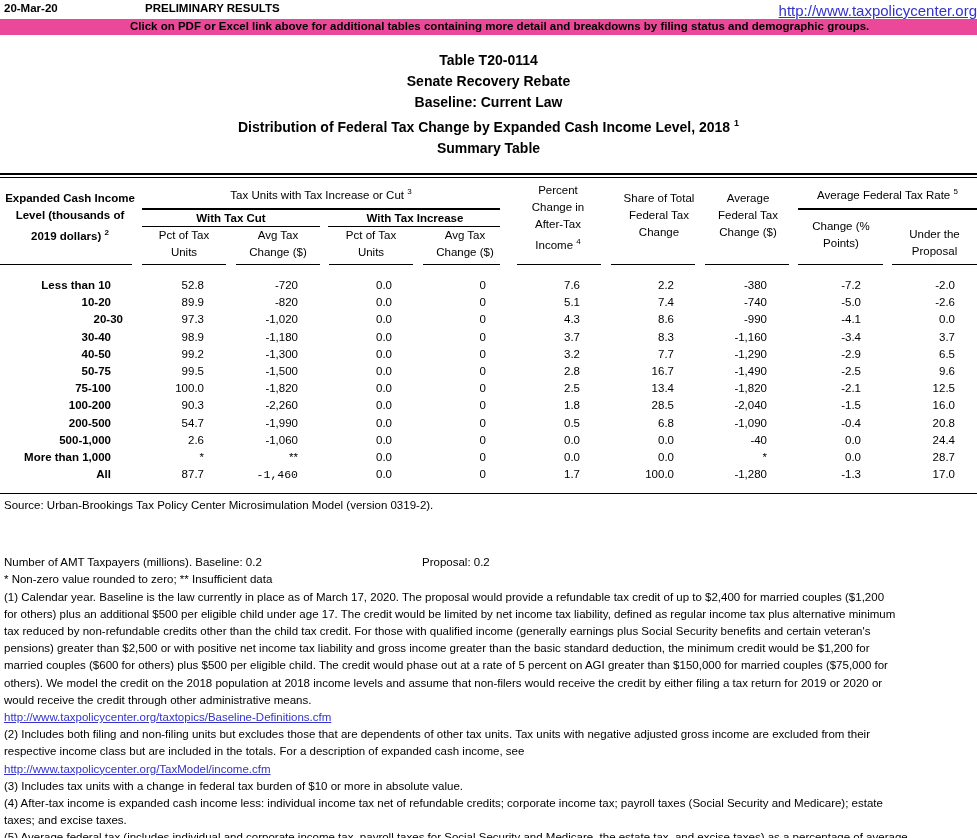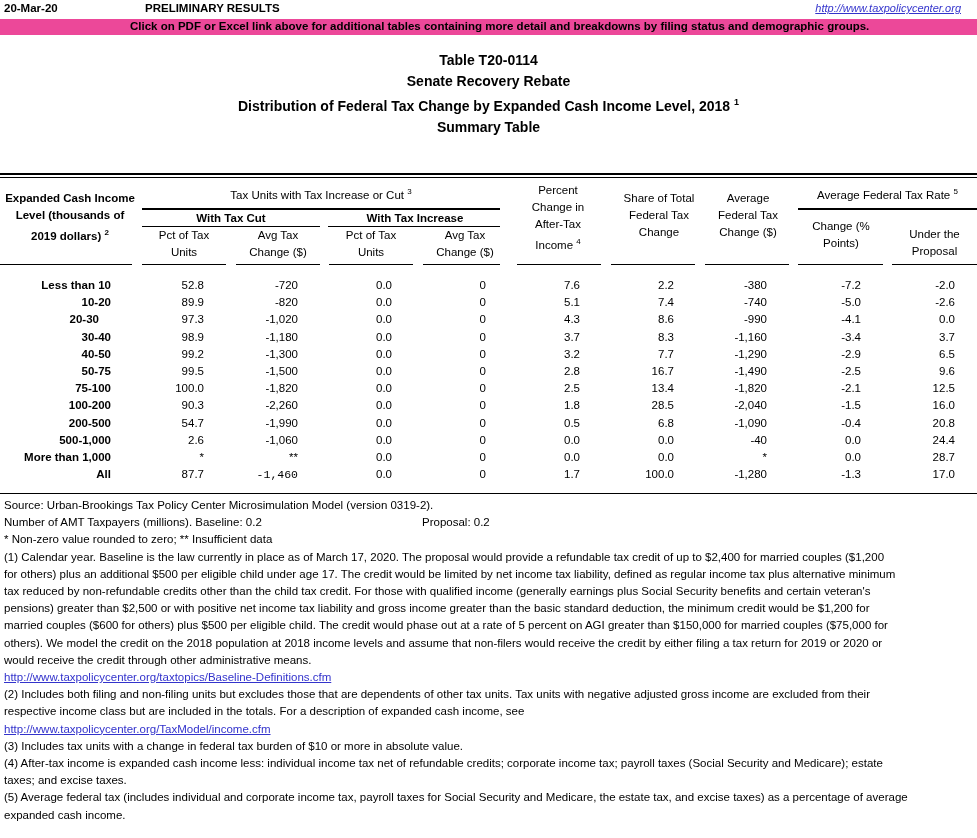--- a/index.html
+++ b/index.html
@@ -4,21 +4,21 @@
 <style>
   html, body { margin: 0; padding: 0; background: #ffffff; }
   body {
     width: 977px; height: 838px; overflow: hidden; position: relative;
     font-family: "Liberation Sans", "DejaVu Sans", sans-serif;
     color: #000; font-size: 11.5px;
   }
   .topbar { position: absolute; left: 0; top: 0; width: 977px; height: 19px; }
   .date { position: absolute; left: 4px; top: 2px; font-weight: bold; font-size: 11.5px; }
   .prelim { position: absolute; left: 145px; top: 2px; font-weight: bold; font-size: 11.5px; }
-  .toplink { position: absolute; right: 16px; top: 2px; color: #1a0dab; text-decoration: underline; font-size: 11px; color:#3333cc;font-style:italic; }
+  .toplink { position: absolute; right: 0; top: 2px; color: #1a0dab; text-decoration: underline; font-size: 15px; color:#3333cc; }
   .banner {
     position: absolute; left: 0; top: 19px; width: 977px; height: 16px;
     background: #00ccff; font-weight: bold; font-size: 11.5px;
   }
   .banner span { position: absolute; left: 130px; top: 1px; }
   .titles { position: absolute; left: 0; top: 50px; width: 977px; text-align: center; font-weight: bold; font-size: 14px; line-height: 21px; }
   .titles sup { font-size: 9px; }
   .dbl-rule { position: absolute; left: 0; width: 977px; top: 173px; height: 4px; border-top: 2px solid #000; border-bottom: 1px solid #000; box-sizing: border-box; height: 5px;}
   .hdr { position: absolute; text-align: center; font-size: 11.5px; line-height: 17px; }
   .hdr sup { font-size: 8px; }
@@ -42,20 +42,21 @@
   <span class="prelim">PRELIMINARY RESULTS</span>
   <a class="toplink">http://www.taxpolicycenter.org</a>
 </div>
 <div class="banner" style="background: #ec4899;">
   <span>Click on PDF or Excel link above for additional tables containing more detail and breakdowns by filing status and demographic groups.</span>
 </div>
 
 <div class="titles">
   <div>Table T20-0114</div>
   <div>Senate Recovery Rebate</div>
+  <div>Baseline: Current Law</div>
   <div><span>Distribution of Federal Tax Change by Expanded Cash Income Level, 2018</span> <sup>1</sup></div>
   <div>Summary Table</div>
 </div>
 
 <div class="dbl-rule"></div>
 
 <div class="hdr" style="left:0;width:140px;top:190px;font-weight:bold;">
   <div>Expanded Cash Income</div>
   <div>Level (thousands of</div>
   <div><span>2019 dollars)</span> <sup>2</sup></div>
@@ -150,21 +151,21 @@
       <span class="cell" style="right: 679px;">-820</span>
       <span class="cell" style="right: 585px;">0.0</span>
       <span class="cell" style="right: 491px;">0</span>
       <span class="cell" style="right: 397px;">5.1</span>
       <span class="cell" style="right: 303px;">7.4</span>
       <span class="cell" style="right: 210px;">-740</span>
       <span class="cell" style="right: 116px;">-5.0</span>
       <span class="cell" style="right: 22px;">-2.6</span>
     </div>
     <div class="row">
-      <span class="cell label" style="right: 878px; margin-left: 48px;">20-30</span>
+      <span class="cell label" style="right: 854px; margin-left: 48px;">20-30</span>
       <span class="cell" style="right: 773px;">97.3</span>
       <span class="cell" style="right: 679px;">-1,020</span>
       <span class="cell" style="right: 585px;">0.0</span>
       <span class="cell" style="right: 491px;">0</span>
       <span class="cell" style="right: 397px;">4.3</span>
       <span class="cell" style="right: 303px;">8.6</span>
       <span class="cell" style="right: 210px;">-990</span>
       <span class="cell" style="right: 116px;">-4.1</span>
       <span class="cell" style="right: 22px;">0.0</span>
     </div>
@@ -275,21 +276,21 @@
       <span class="cell" style="right: 210px;">-1,280</span>
       <span class="cell" style="right: 116px;">-1.3</span>
       <span class="cell" style="right: 22px;">17.0</span>
     </div>
   </div>
 
 <div class="bot-rule"></div>
 
 <div class="notes">
   <div class="line">Source: Urban-Brookings Tax Policy Center Microsimulation Model (version 0319-2).</div>
-  <div class="line" style="position:relative;">
+  <div class="line" style="position:relative;margin-top:40px;">
     <span>Number of AMT Taxpayers (millions).  Baseline: 0.2</span>
     <span class="amt-proposal">Proposal: 0.2</span>
   </div>
   <div class="line">* Non-zero value rounded to zero; ** Insufficient data</div>
   <div>
     <div class="line">(1) Calendar year. Baseline is the law currently in place as of March 17, 2020. The proposal would provide a refundable tax credit of up to $2,400 for married couples ($1,200</div>
     <div class="line">for others) plus an additional $500 per eligible child under age 17. The credit would be limited by net income tax liability, defined as regular income tax plus alternative minimum</div>
     <div class="line">tax reduced by non-refundable credits other than the child tax credit. For those with qualified income (generally earnings plus Social Security benefits and certain veteran's</div>
     <div class="line">pensions) greater than $2,500 or with positive net income tax liability and gross income greater than the basic standard deduction, the minimum credit would be $1,200 for</div>
     <div class="line">married couples ($600 for others) plus $500 per eligible child. The credit would phase out at a rate of 5 percent on AGI greater than $150,000 for married couples ($75,000 for</div>

